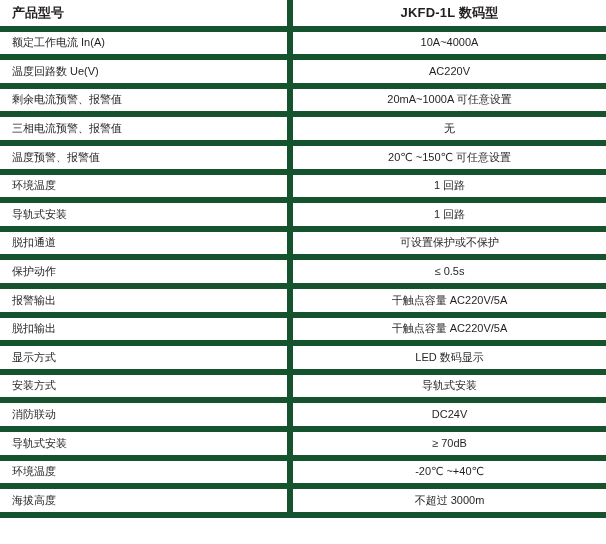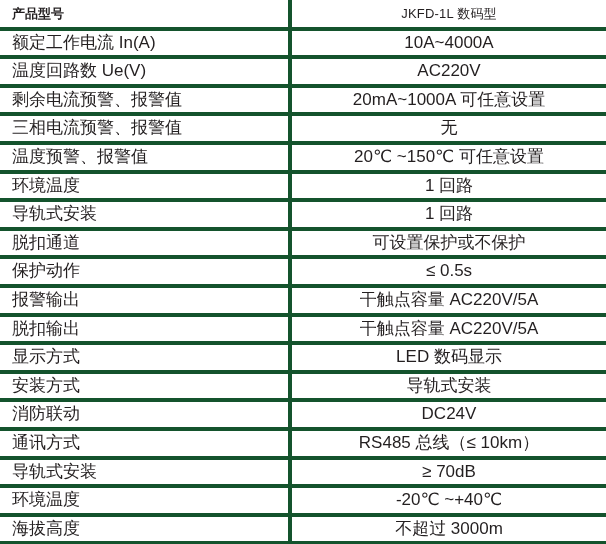--- a/index.html
+++ b/index.html
@@ -15,23 +15,23 @@
     overflow: hidden;
   }
   .spec-table {
     width: 606px;
     border-collapse: collapse;
     table-layout: fixed;
   }
   .spec-table col.label-col { width: 290px; }
   .spec-table col.value-col { width: 316px; }
   .spec-table td {
-    border: 4px solid #14532d;
+    border: 6px solid #14532d;
     height: 28.6px;
-    font-size: 17px;
+    font-size: 11px;
     line-height: 1.2;
     padding: 0 0 0 0;
     box-sizing: border-box;
   }
   .spec-table tr:first-child td { border-top: none; margin-top: 21px; }
   .spec-table td.label {
     padding-left: 12px;
     text-align: left;
     vertical-align: middle;
     border-left: none;
@@ -39,21 +39,21 @@
   .spec-table td.value {
     text-align: center;
     vertical-align: middle;
     border-right: none;
   }
   .spec-table tr.header td {
     font-weight: bold;
     font-size: 13px;
   }
   .spec-table tr.header td.value {
-    font-weight: normal;
+    font-weight: bold;
     letter-spacing: 0.2px;
   }
 </style>
 </head>
 <body>
 
 <table class="spec-table">
   <colgroup>
     <col class="label-col">
     <col class="value-col">
@@ -113,24 +113,20 @@
       </tr>
       <tr>
         <td class="label">安装方式</td>
         <td class="value">导轨式安装</td>
       </tr>
       <tr>
         <td class="label">消防联动</td>
         <td class="value">DC24V</td>
       </tr>
       <tr>
-        <td class="label">通讯方式</td>
-        <td class="value">RS485 总线（≤ 10km）</td>
-      </tr>
-      <tr>
         <td class="label">导轨式安装</td>
         <td class="value">≥ 70dB</td>
       </tr>
       <tr>
         <td class="label">环境温度</td>
         <td class="value">-20℃ ~+40℃</td>
       </tr>
       <tr>
         <td class="label">海拔高度</td>
         <td class="value">不超过 3000m</td>

